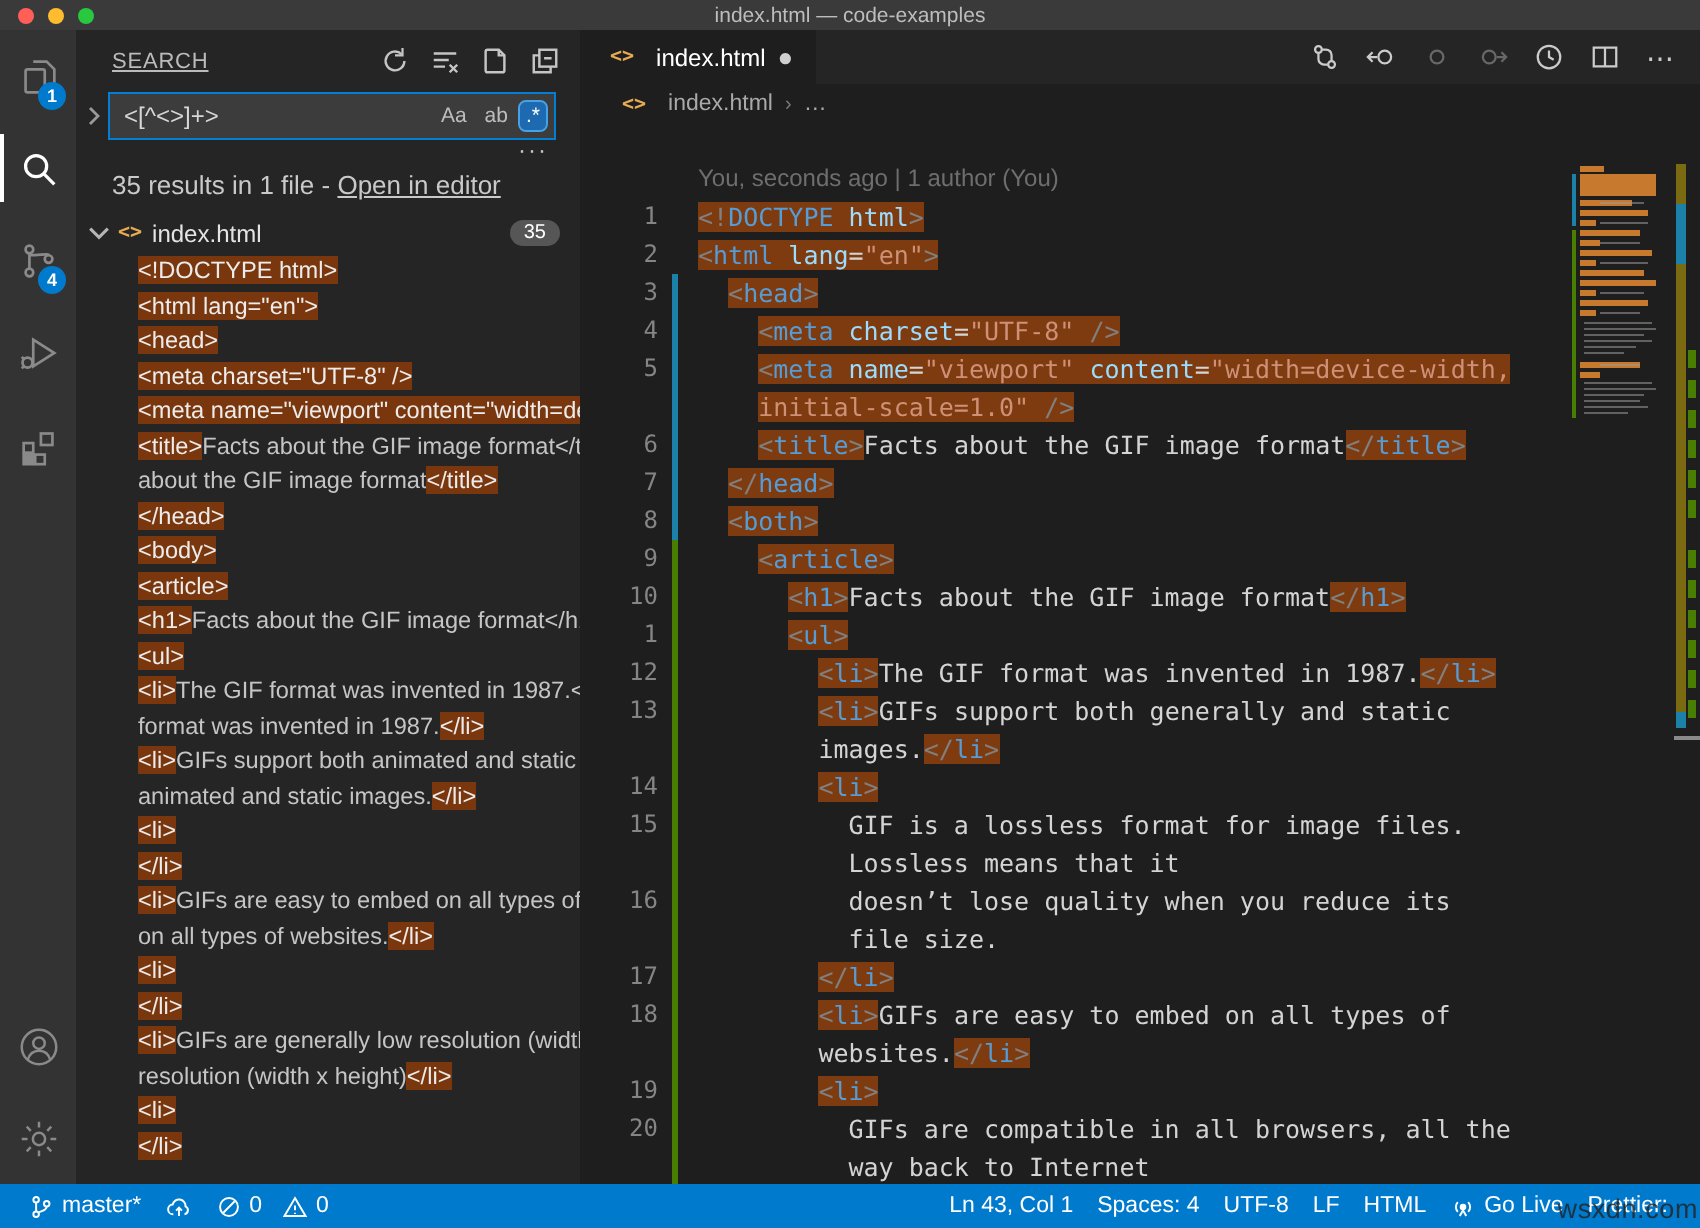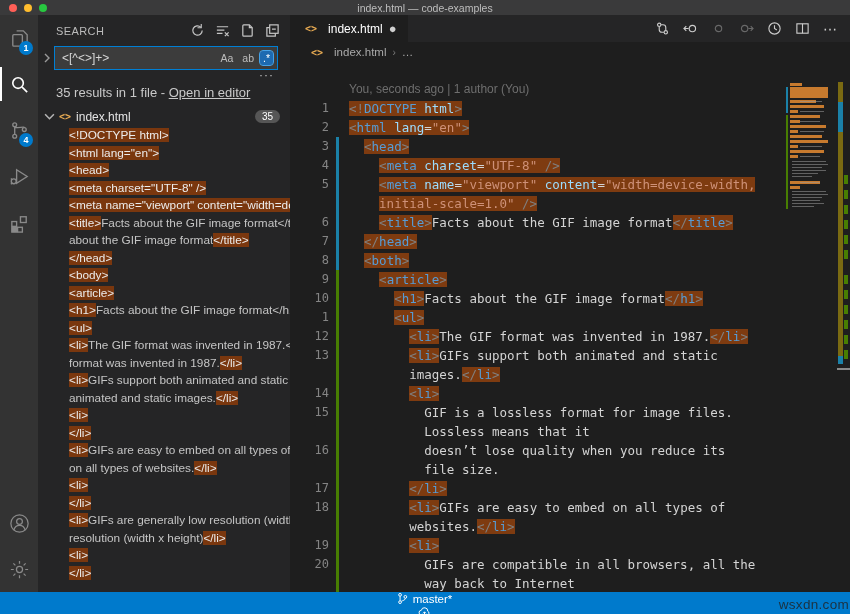--- a/index.html
+++ b/index.html
@@ -21,21 +21,21 @@
   .ab-item { height:46px; display:flex; align-items:center; justify-content:center; position:relative; color:#8a8a8a; cursor:pointer; }
   .ab-item.active { color:#ffffff; }
   .ab-item.active::before { content:""; position:absolute; left:0; top:6px; bottom:6px; width:2px; background:#ffffff; }
   .ab-item svg { width:23px; height:23px; }
   .ab-badge { position:absolute; right:5px; bottom:6px; min-width:14px; height:14px; border-radius:50%; background:#007acc; color:#fff; font-size:9px; line-height:14px; text-align:center; font-weight:bold; }
   .ab-bottom { margin-top:auto; }
 
   
   .sidebar { width:252px; background:#252526; color:#cccccc; flex:none; overflow:hidden; display:flex; flex-direction:column; }
   .sb-header { display:flex; align-items:center; padding:8px 10px 4px 18px; }
-  .sb-title { font-size:11px; letter-spacing:.4px; color:#bbbbbb; }
+  .sb-title { font-size:11px; letter-spacing:.4px; color:#bbbbbb;text-decoration:underline; }
   .sb-tools { margin-left:auto; display:flex; gap:10px; color:#c5c5c5; }
   .sb-tools svg { width:15px; height:15px; cursor:pointer; }
   .search-row { display:flex; align-items:center; padding:4px 12px 0 2px; }
   .expander { width:14px; color:#9a9a9a; flex:none; display:flex; justify-content:center; }
   .expander svg { width:10px; height:10px; }
   .searchbox { flex:1; height:24px; background:#3c3c3c; border:1px solid #007fd4; display:flex; align-items:center; padding:0 4px 0 7px; }
   .searchbox .query { font-size:12px; color:#d7d7d7; flex:1; white-space:nowrap; overflow:hidden; }
   .opt { font-size:10.5px; color:#bdbdbd; padding:1px 3px; margin-left:3px; border-radius:3px; cursor:pointer; flex:none; }
   .opt.ww { }
   .opt.on { background:#1d6ab1; color:#ffffff; outline:1px solid #45a2e8; }
@@ -72,21 +72,21 @@
   .ltext { padding-left:10px; }
   .tk-p { color:#808080; } .tk-t { color:#569cd6; } .tk-a { color:#9cdcfe; }
   .tk-s { color:#ce9178; } .tk-x { color:#d4d4d4; }
   .mhl { background:#7e3b10; }
   .blame-row .ltext { color:#6e6e6e; font-size:12px; font-family:"Liberation Sans",sans-serif; }
 
   .minimap { position:absolute; top:1px; right:14px; width:50px; height:132px; cursor:pointer; }
   .ruler { position:absolute; top:-20px; right:0; width:13px; height:560px; }
 
   
-  .statusbar { position:absolute; left:0; right:0; bottom:0; height:22px; background:#007acc; color:#ffffff; display:flex; align-items:center; font-size:11.5px; padding:0 10px 0 8px; gap:0;flex-direction:column; }
+  .statusbar { position:absolute; left:0; right:0; bottom:0; height:22px; background:#007acc; color:#ffffff; display:flex; align-items:center; font-size:11.5px; padding:0 10px 0 8px; gap:0; }
   .sb-item { display:flex; align-items:center; gap:4px; padding:0 6px; height:100%; cursor:pointer; white-space:nowrap; }
   .sb-item svg { width:13px; height:13px; }
   .sb-right { margin-left:auto; display:flex; align-items:center; }
   .watermark { position:absolute; right:1px; bottom:2px; font-size:13.5px; color:#222222; opacity:.8; z-index:20; letter-spacing:.3px; pointer-events:none; }
 </style>
 </head>
 <body>
 
 <div class="titlebar">
   <div class="traffic">
@@ -287,21 +287,21 @@
           <div class="code-row"><span class="lnum">4</span><span class="gut b"></span><span class="ltext" style="padding-left: calc(4ch + 10px);"><span class="tk-p mhl">&lt;</span><span class="tk-t mhl">meta</span><span class="tk-x mhl"> </span><span class="tk-a mhl">charset</span><span class="tk-x mhl">=</span><span class="tk-s mhl">"UTF-8"</span><span class="tk-p mhl"> /&gt;</span></span></div>
           <div class="code-row"><span class="lnum">5</span><span class="gut b"></span><span class="ltext" style="padding-left: calc(4ch + 10px);"><span class="tk-p mhl">&lt;</span><span class="tk-t mhl">meta</span><span class="tk-x mhl"> </span><span class="tk-a mhl">name</span><span class="tk-x mhl">=</span><span class="tk-s mhl">"viewport"</span><span class="tk-x mhl"> </span><span class="tk-a mhl">content</span><span class="tk-x mhl">=</span><span class="tk-s mhl">"width=device-width,</span></span></div>
           <div class="code-row"><span class="lnum"></span><span class="gut b"></span><span class="ltext" style="padding-left: calc(4ch + 10px);"><span class="tk-s mhl">initial-scale=1.0"</span><span class="tk-p mhl"> /&gt;</span></span></div>
           <div class="code-row"><span class="lnum">6</span><span class="gut b"></span><span class="ltext" style="padding-left: calc(4ch + 10px);"><span class="tk-p mhl">&lt;</span><span class="tk-t mhl">title</span><span class="tk-p mhl">&gt;</span><span class="tk-x">Facts about the GIF image format</span><span class="tk-p mhl">&lt;/</span><span class="tk-t mhl">title</span><span class="tk-p mhl">&gt;</span></span></div>
           <div class="code-row"><span class="lnum">7</span><span class="gut b"></span><span class="ltext" style="padding-left: calc(2ch + 10px);"><span class="tk-p mhl">&lt;/</span><span class="tk-t mhl">head</span><span class="tk-p mhl">&gt;</span></span></div>
           <div class="code-row"><span class="lnum">8</span><span class="gut b"></span><span class="ltext" style="padding-left: calc(2ch + 10px);"><span class="tk-p mhl">&lt;</span><span class="tk-t mhl">both</span><span class="tk-p mhl">&gt;</span></span></div>
           <div class="code-row"><span class="lnum">9</span><span class="gut g"></span><span class="ltext" style="padding-left: calc(4ch + 10px);"><span class="tk-p mhl">&lt;</span><span class="tk-t mhl">article</span><span class="tk-p mhl">&gt;</span></span></div>
           <div class="code-row"><span class="lnum">10</span><span class="gut g"></span><span class="ltext" style="padding-left: calc(6ch + 10px);"><span class="tk-p mhl">&lt;</span><span class="tk-t mhl">h1</span><span class="tk-p mhl">&gt;</span><span class="tk-x">Facts about the GIF image format</span><span class="tk-p mhl">&lt;/</span><span class="tk-t mhl">h1</span><span class="tk-p mhl">&gt;</span></span></div>
           <div class="code-row"><span class="lnum">1</span><span class="gut g"></span><span class="ltext" style="padding-left: calc(6ch + 10px);"><span class="tk-p mhl">&lt;</span><span class="tk-t mhl">ul</span><span class="tk-p mhl">&gt;</span></span></div>
           <div class="code-row"><span class="lnum">12</span><span class="gut g"></span><span class="ltext" style="padding-left: calc(8ch + 10px);"><span class="tk-p mhl">&lt;</span><span class="tk-t mhl">li</span><span class="tk-p mhl">&gt;</span><span class="tk-x">The GIF format was invented in 1987.</span><span class="tk-p mhl">&lt;/</span><span class="tk-t mhl">li</span><span class="tk-p mhl">&gt;</span></span></div>
-          <div class="code-row"><span class="lnum">13</span><span class="gut g"></span><span class="ltext" style="padding-left: calc(8ch + 10px);"><span class="tk-p mhl">&lt;</span><span class="tk-t mhl">li</span><span class="tk-p mhl">&gt;</span><span class="tk-x">GIFs support both animated and static</span></span></div>
+          <div class="code-row"><span class="lnum">13</span><span class="gut g"></span><span class="ltext" style="padding-left: calc(8ch + 10px);"><span class="tk-p mhl">&lt;</span><span class="tk-t mhl">li</span><span class="tk-p mhl">&gt;</span><span class="tk-x">GIFs support both generally and static</span></span></div>
           <div class="code-row"><span class="lnum"></span><span class="gut g"></span><span class="ltext" style="padding-left: calc(8ch + 10px);"><span class="tk-x">images.</span><span class="tk-p mhl">&lt;/</span><span class="tk-t mhl">li</span><span class="tk-p mhl">&gt;</span></span></div>
           <div class="code-row"><span class="lnum">14</span><span class="gut g"></span><span class="ltext" style="padding-left: calc(8ch + 10px);"><span class="tk-p mhl">&lt;</span><span class="tk-t mhl">li</span><span class="tk-p mhl">&gt;</span></span></div>
           <div class="code-row"><span class="lnum">15</span><span class="gut g"></span><span class="ltext" style="padding-left: calc(10ch + 10px);"><span class="tk-x">GIF is a lossless format for image files.</span></span></div>
           <div class="code-row"><span class="lnum"></span><span class="gut g"></span><span class="ltext" style="padding-left: calc(10ch + 10px);"><span class="tk-x">Lossless means that it</span></span></div>
           <div class="code-row"><span class="lnum">16</span><span class="gut g"></span><span class="ltext" style="padding-left: calc(10ch + 10px);"><span class="tk-x">doesn’t lose quality when you reduce its</span></span></div>
           <div class="code-row"><span class="lnum"></span><span class="gut g"></span><span class="ltext" style="padding-left: calc(10ch + 10px);"><span class="tk-x">file size.</span></span></div>
           <div class="code-row"><span class="lnum">17</span><span class="gut g"></span><span class="ltext" style="padding-left: calc(8ch + 10px);"><span class="tk-p mhl">&lt;/</span><span class="tk-t mhl">li</span><span class="tk-p mhl">&gt;</span></span></div>
           <div class="code-row"><span class="lnum">18</span><span class="gut g"></span><span class="ltext" style="padding-left: calc(8ch + 10px);"><span class="tk-p mhl">&lt;</span><span class="tk-t mhl">li</span><span class="tk-p mhl">&gt;</span><span class="tk-x">GIFs are easy to embed on all types of</span></span></div>
           <div class="code-row"><span class="lnum"></span><span class="gut g"></span><span class="ltext" style="padding-left: calc(8ch + 10px);"><span class="tk-x">websites.</span><span class="tk-p mhl">&lt;/</span><span class="tk-t mhl">li</span><span class="tk-p mhl">&gt;</span></span></div>
           <div class="code-row"><span class="lnum">19</span><span class="gut g"></span><span class="ltext" style="padding-left: calc(8ch + 10px);"><span class="tk-p mhl">&lt;</span><span class="tk-t mhl">li</span><span class="tk-p mhl">&gt;</span></span></div>

